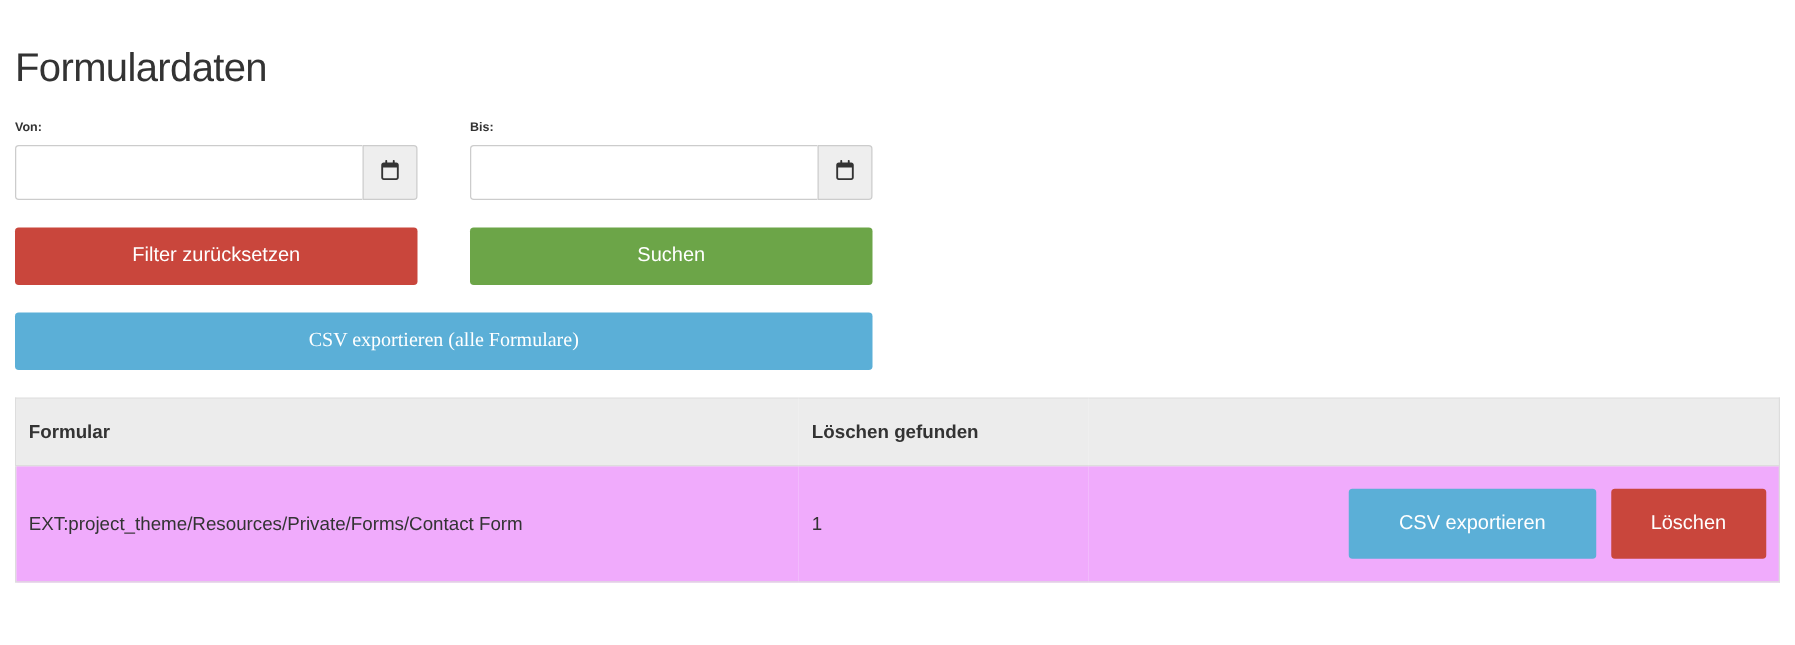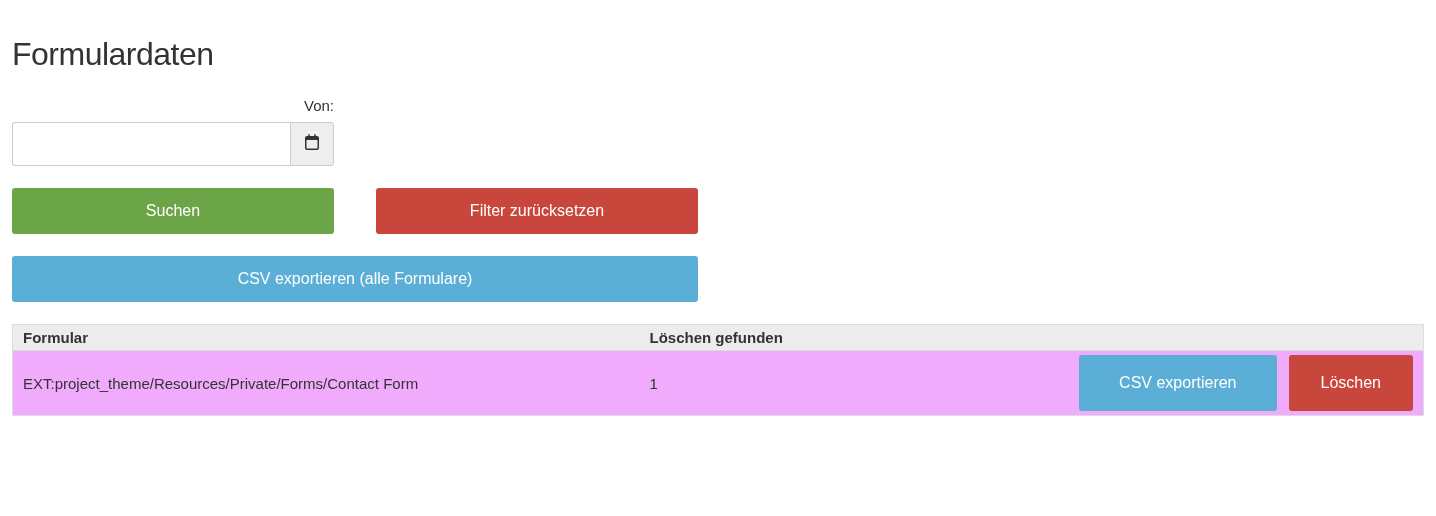--- a/index.html
+++ b/index.html
@@ -20,24 +20,23 @@
     display: flex;
     gap: 42px;
     margin-bottom: 22px;
   }
   .filter-group {
     width: 322px;
     display: flex;
     flex-direction: column;
   }
   .filter-label {
-    font-weight: 400;
-    font-size: 15px;
+    font-weight: 700;
+    font-size: 10px;
     margin-bottom: 8px;
-    text-align: right;
   }
   .input-group {
     display: flex;
   }
   .input-group input[type="text"] {
     flex: 1;
     height: 44px;
     border: 1px solid #ccc;
     border-right: none;
     padding: 6px 12px;
@@ -72,30 +71,31 @@
     border-radius: 3px;
     font-size: 16px;
     color: #fff;
     cursor: pointer;
   }
   .btn-success { background: #6ca548; }
   .btn-danger  { background: #c9463c; }
   .btn-info    { background: #5bafd7; }
   .btn-wide {
     width: 686px;
+    font-family: Liberation Serif, serif;
   }
   .table-wrap { margin-top: 22px; }
   table {
     width: 100%;
     border-collapse: collapse;
     border: 1px solid #ddd;
     font-size: 15px;
   }
   th, td {
-    padding: 4px 10px;
+    padding: 18px 10px;
     text-align: left;
     border-top: 1px solid #ddd;
   }
   thead th {
     background: #ececec;
     font-weight: 700;
     border-top: none;
   }
   tbody tr { background: #f0abfc; }
   td.actions {
@@ -123,25 +123,38 @@
       <input type="text" value="" style="">
       <span class="addon">
         <span>
           <svg viewBox="0 0 448 512">
               <path d="M152 64h144V24c0-13.3 10.7-24 24-24s24 10.7 24 24v40h40c35.3 0 64 28.7 64 64v320c0 35.3-28.7 64-64 64H64c-35.3 0-64-28.7-64-64V128c0-35.3 28.7-64 64-64h40V24c0-13.3 10.7-24 24-24s24 10.7 24 24v40zM48 192v256c0 8.8 7.2 16 16 16h320c8.8 0 16-7.2 16-16V192H48z"></path>
             </svg>
         </span>
       </span>
     </div>
   </div>
+  <div class="filter-group">
+    <label class="filter-label">Bis:</label>
+    <div class="input-group">
+      <input type="text" value="" style="">
+      <span class="addon">
+        <span>
+          <svg viewBox="0 0 448 512">
+              <path d="M152 64h144V24c0-13.3 10.7-24 24-24s24 10.7 24 24v40h40c35.3 0 64 28.7 64 64v320c0 35.3-28.7 64-64 64H64c-35.3 0-64-28.7-64-64V128c0-35.3 28.7-64 64-64h40V24c0-13.3 10.7-24 24-24s24 10.7 24 24v40zM48 192v256c0 8.8 7.2 16 16 16h320c8.8 0 16-7.2 16-16V192H48z"></path>
+            </svg>
+        </span>
+      </span>
+    </div>
+  </div>
 </div>
 
 <div class="action-row">
+  <button class="btn btn-danger">Filter zurücksetzen</button>
   <button class="btn btn-success">Suchen</button>
-  <button class="btn btn-danger">Filter zurücksetzen</button>
 </div>
 
 <div class="action-row">
   <button class="btn btn-info btn-wide">CSV exportieren (alle Formulare)</button>
 </div>
 
 <div class="table-wrap">
   <table>
     <thead>
       <tr>

